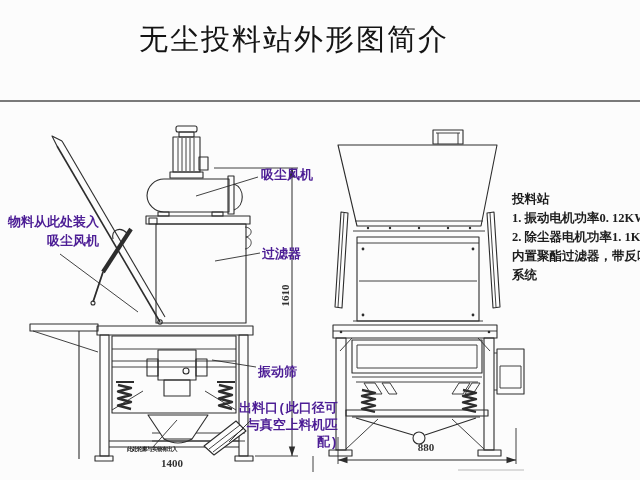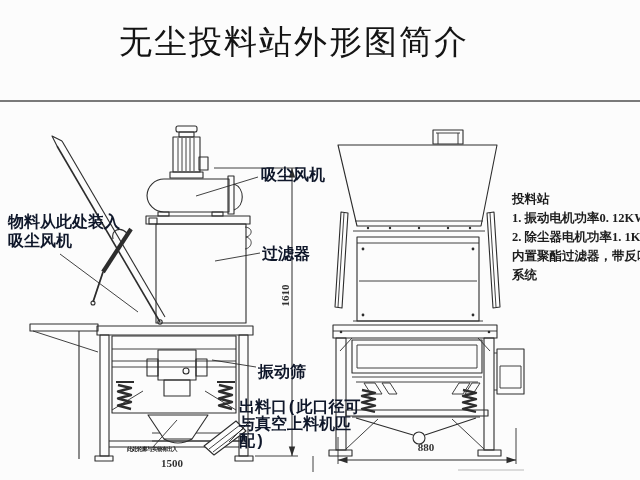--- a/index.html
+++ b/index.html
@@ -9,33 +9,33 @@
     overflow:hidden;
     background:#fcfcfc;
     font-family:"Liberation Serif", serif;
     color:#1a1a1a;
   }
   .abs { position:absolute; }
   #title {
     top:20px; left:0; width:588px;
     text-align:center;
     font-family:"Liberation Sans", sans-serif;
-    font-size:33px; font-weight:500; letter-spacing:2px;
+    font-size:29px; font-weight:500; letter-spacing:2px;
     color:#141414;
   }
   svg.draw { position:absolute; top:0; left:0; }
   svg.draw g { stroke:#2d2d2d; fill:none; stroke-width:1.1; stroke-linejoin:round; }
   svg.draw .thin  { stroke-width:0.9; }
   svg.draw .thick { stroke-width:1.6; }
   svg.draw .fillk { fill:#2d2d2d; stroke:none; }
   svg.draw .wfill { fill:#fdfdfd; }
   svg.draw .grayln{ stroke:#b9b9b9; }
   .lbl {
-    font-size:16px; font-weight:600; line-height:16px;
-    white-space:nowrap; color:#0f172a;
+    font-size:13px; font-weight:600; line-height:16px;
+    white-space:nowrap; color:#4c1d95;text-align:right;
   }
   .pre { white-space:pre-line; }
   .dim {
     font-size:11px; font-weight:600; color:#333;
     font-family:"Liberation Serif", serif;
   }
   #dim-1610 {
     left:264px; top:289px; width:42px; height:13px;
     text-align:center;
     transform:rotate(-90deg); transform-origin:center;
@@ -222,21 +222,21 @@
 <div id="sieve-label" class="abs lbl">振动筛</div>
 
 <div id="outlet-label" class="abs lbl pre">出料口(此口径可
 与真空上料机匹
 配)</div>
 
 <div id="tiny-note" class="abs">此处轮廓与实物有出入</div>
 
 <div id="dim-1610" class="abs dim">1610</div>
 
-<div id="dim-1100" class="abs dim">1500</div>
+<div id="dim-1100" class="abs dim">1400</div>
 
 <div id="dim-880" class="abs dim">880</div>
 
 <div id="spec-panel" class="abs">
   <div>投料站</div>
   <div>1. 振动电机功率0. 12KW</div>
   <div>2. 除尘器电机功率1. 1KW</div>
   <div>内置聚酯过滤器，带反吹</div>
   <div>系统</div>
 </div>

